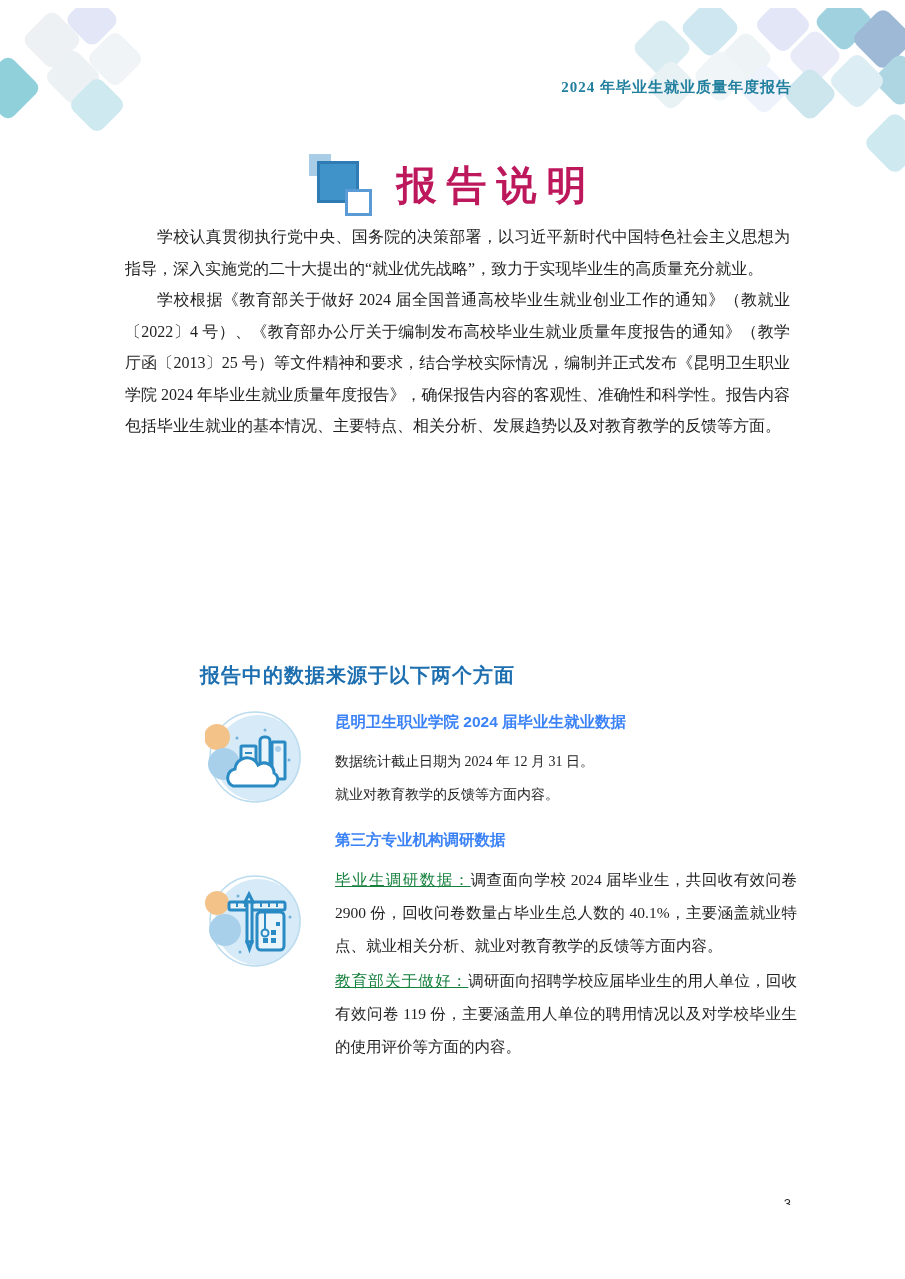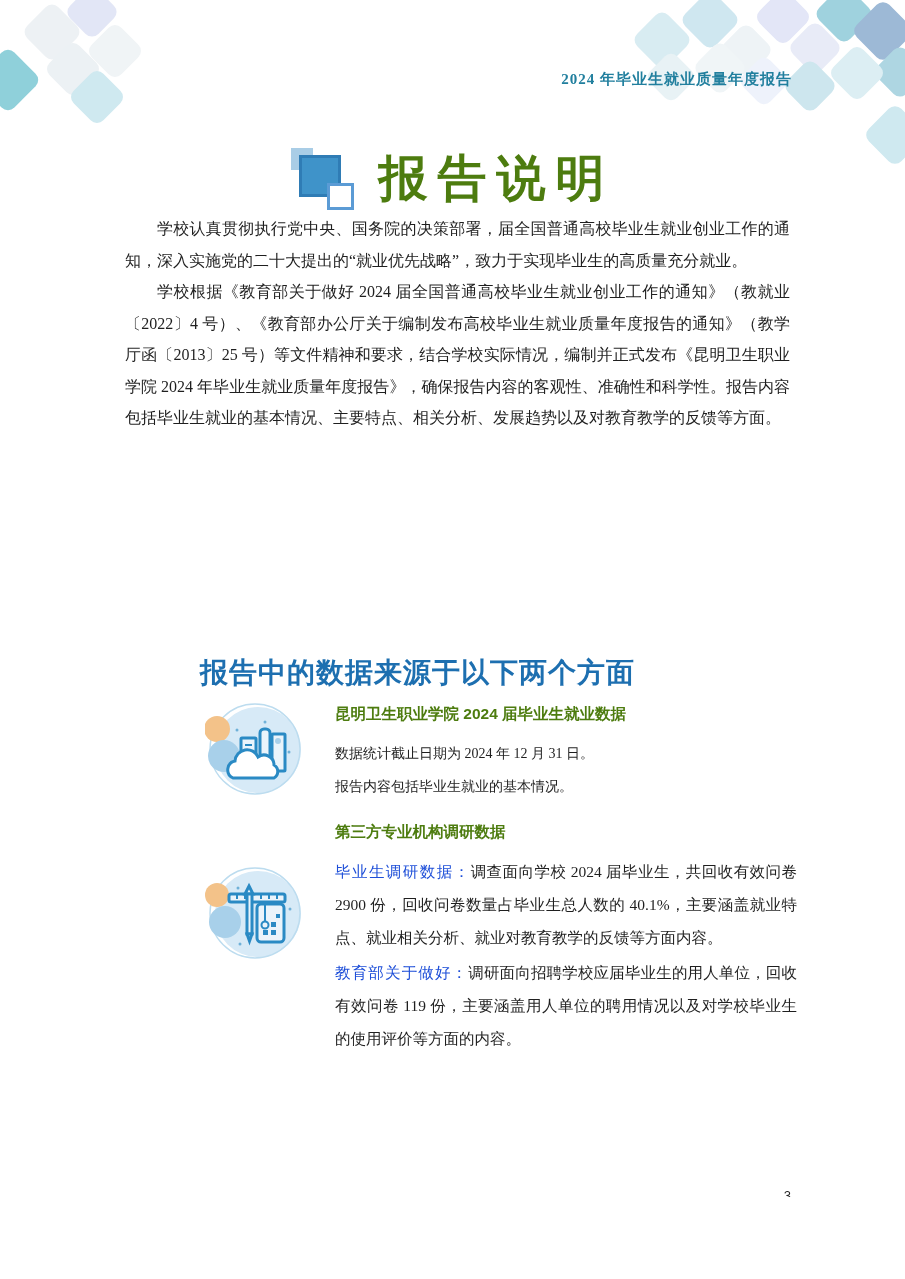--- a/index.html
+++ b/index.html
@@ -3,70 +3,71 @@
 <meta charset="utf-8">
 <style>
   html,body{margin:0;padding:0;background:#ffffff;}
   .page{
     position:relative;
     width:905px;height:1197px;
     background:#ffffff;
     overflow:hidden;
     font-family:"Liberation Serif","DejaVu Serif",serif;
     color:#1f1f1f;
+    margin-top:8px;
   }
   
   .dmd{position:absolute;transform:rotate(45deg);border-radius:9px;}
   
   .hdr{
     position:absolute;top:70px;right:113px;
     font-size:15px;font-weight:bold;color:#217f9e;
     letter-spacing:1px;
     font-family:"Liberation Serif","DejaVu Serif",serif;
   }
   
   .title-row{
     position:absolute;top:146px;left:0;width:905px;
     display:flex;justify-content:center;align-items:center;gap:26px;
   }
   .title-icon{position:relative;width:62px;height:62px;flex:0 0 auto;}
   .ti-sq1{position:absolute;left:0;top:0;width:22px;height:22px;background:#a9cde6;}
   .ti-sq2{position:absolute;left:8px;top:7px;width:36px;height:36px;background:#3f93c9;border:3px solid #2f7cb5;}
   .ti-sq3{position:absolute;left:36px;top:35px;width:21px;height:21px;background:#ffffff;border:3px solid #5b9bd5;}
   .title-text{
-    font-size:49px;font-weight:bold;color:#4d7c0f;letter-spacing:10px;
+    font-size:40px;font-weight:bold;color:#be185d;letter-spacing:10px;
   }
   
   .body-text{
     position:absolute;left:125px;top:213px;width:665px;
     font-size:16px;line-height:31.5px;text-align:justify;
   }
   .body-text p{margin:0;text-indent:2em;}
   
   .ds-heading{
     position:absolute;left:200px;top:654px;
-    font-size:28px;font-weight:bold;color:#1d6fb0;
+    font-size:20px;font-weight:bold;color:#1d6fb0;
     font-family:"Liberation Serif","DejaVu Serif",serif;
     letter-spacing:1px;
   }
   .ds-block{position:absolute;left:205px;width:592px;display:flex;}
   .ds-block-1{top:700px;}
   .ds-block-2{top:818px;}
   .ds-icon-col{width:130px;flex:0 0 130px;}
   .ds-icon{width:100px;height:100px;}
   .ds-block-2 .ds-icon{margin-top:46px;}
   .ds-text-col{flex:1;}
   .ds-title{
     margin:4px 0 12px 0;
-    font-size:15.5px;font-weight:bold;color:#4d7c0f;
+    font-size:15.5px;font-weight:bold;color:#3b82f6;
     font-family:"Liberation Sans","DejaVu Sans",sans-serif;
   }
   .ds-line{margin:0;font-size:14px;line-height:33px;}
   .ds-para{margin:0 0 2px 0;font-size:15.5px;line-height:33px;text-align:justify;}
-  .ds-label{color:#1d4ed8;letter-spacing:1px;}
+  .ds-label{color:#15803d;letter-spacing:1px;text-decoration:underline;}
   
   .pgnum{
     position:absolute;top:1188px;right:114px;
     font-size:13px;color:#1f1f1f;
     font-family:"Liberation Sans","DejaVu Sans",sans-serif;
   }
 </style>
 </head>
 <body>
 
@@ -103,21 +104,21 @@
   <div class="title-row">
     <div class="title-icon">
       <div class="ti-sq1"></div>
       <div class="ti-sq2"></div>
       <div class="ti-sq3"></div>
     </div>
     <div class="title-text">报告说明</div>
   </div>
 
   <div class="body-text">
-    <p>学校认真贯彻执行党中央、国务院的决策部署，届全国普通高校毕业生就业创业工作的通知，深入实施党的二十大提出的“就业优先战略”，致力于实现毕业生的高质量充分就业。</p>
+    <p>学校认真贯彻执行党中央、国务院的决策部署，以习近平新时代中国特色社会主义思想为指导，深入实施党的二十大提出的“就业优先战略”，致力于实现毕业生的高质量充分就业。</p>
     <p>学校根据《教育部关于做好 2024 届全国普通高校毕业生就业创业工作的通知》（教就业〔2022〕4 号）、《教育部办公厅关于编制发布高校毕业生就业质量年度报告的通知》（教学厅函〔2013〕25 号）等文件精神和要求，结合学校实际情况，编制并正式发布《昆明卫生职业学院 2024 年毕业生就业质量年度报告》，确保报告内容的客观性、准确性和科学性。报告内容包括毕业生就业的基本情况、主要特点、相关分析、发展趋势以及对教育教学的反馈等方面。</p>
   </div>
 
   <div class="ds-heading">报告中的数据来源于以下两个方面</div>
 
   <div class="ds-block ds-block-1">
     <div class="ds-icon-col">
       <svg class="ds-icon" viewBox="0 0 100 100">
         <circle cx="53" cy="50" r="43" fill="#d7eaf7"></circle>
         <circle cx="50" cy="49" r="45" fill="none" stroke="#bcdcef" stroke-width="1.4"></circle>
@@ -136,21 +137,21 @@
         <circle cx="73" cy="41" r="3" fill="#a8d0ea"></circle>
         <path d="M28 78 a9 9 0 0 1 2-17 a12 12 0 0 1 23-4 a10 10 0 0 1 16 8 a7.5 7.5 0 0 1 0 13 z" fill="#ffffff" stroke="#2a8ac4" stroke-width="3"></path>
         <circle cx="32" cy="30" r="1.5" fill="#6fb1d8"></circle>
         <circle cx="84" cy="52" r="1.5" fill="#6fb1d8"></circle>
         <circle cx="60" cy="22" r="1.5" fill="#6fb1d8"></circle>
       </svg>
     </div>
     <div class="ds-text-col">
       <p class="ds-title">昆明卫生职业学院 2024 届毕业生就业数据</p>
       <p class="ds-line">数据统计截止日期为 2024 年 12 月 31 日。</p>
-      <p class="ds-line">报告内容包括毕业生就业的基本情况。</p>
+      <p class="ds-line">就业对教育教学的反馈等方面内容。</p>
     </div>
   </div>
 
   <div class="ds-block ds-block-2">
     <div class="ds-icon-col">
       <svg class="ds-icon" viewBox="0 0 100 100">
         <circle cx="53" cy="50" r="43" fill="#d7eaf7"></circle>
         <circle cx="50" cy="49" r="45" fill="none" stroke="#bcdcef" stroke-width="1.4"></circle>
         <circle cx="12" cy="31" r="12" fill="#f3c289"></circle>
         <circle cx="20" cy="58" r="16" fill="#a8d0ea"></circle>

